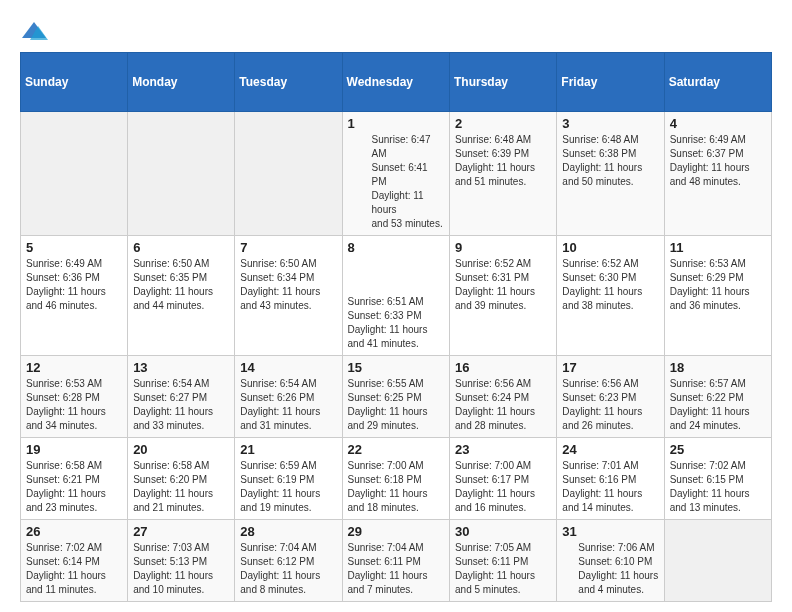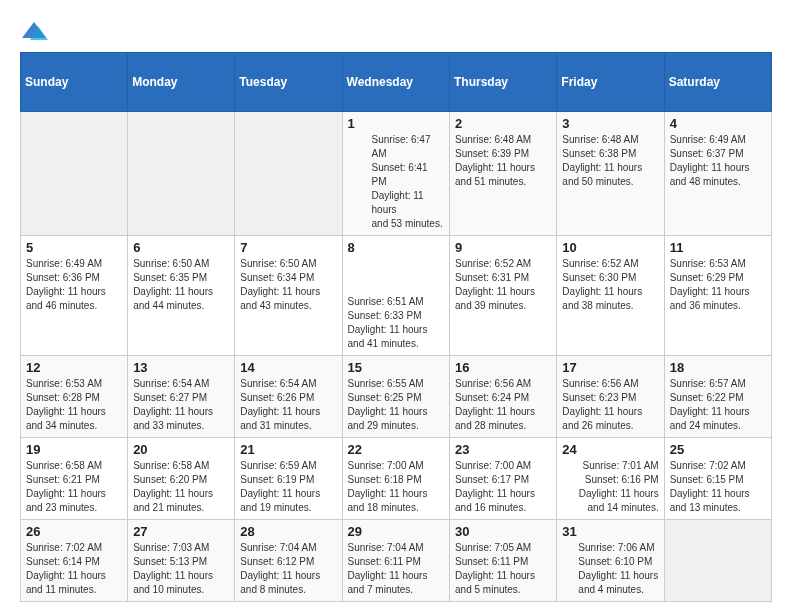--- a/index.html
+++ b/index.html
@@ -277,21 +277,21 @@
         </td>
         <td>
           <div class="day-number">23</div>
           <div class="day-info" style="white-space: pre-line;">Sunrise: 7:00 AM
 Sunset: 6:17 PM
 Daylight: 11 hours
 and 16 minutes.</div>
         </td>
         <td>
           <div class="day-number">24</div>
-          <div class="day-info" style="white-space: pre-line; text-align: right;">Sunrise: 7:01 AM
+          <div class="day-info" style="white-space: pre-line;">Sunrise: 7:01 AM
 Sunset: 6:16 PM
 Daylight: 11 hours
 and 14 minutes.</div>
         </td>
         <td>
           <div class="day-number">25</div>
           <div class="day-info" style="white-space: pre-line;">Sunrise: 7:02 AM
 Sunset: 6:15 PM
 Daylight: 11 hours
 and 13 minutes.</div>

